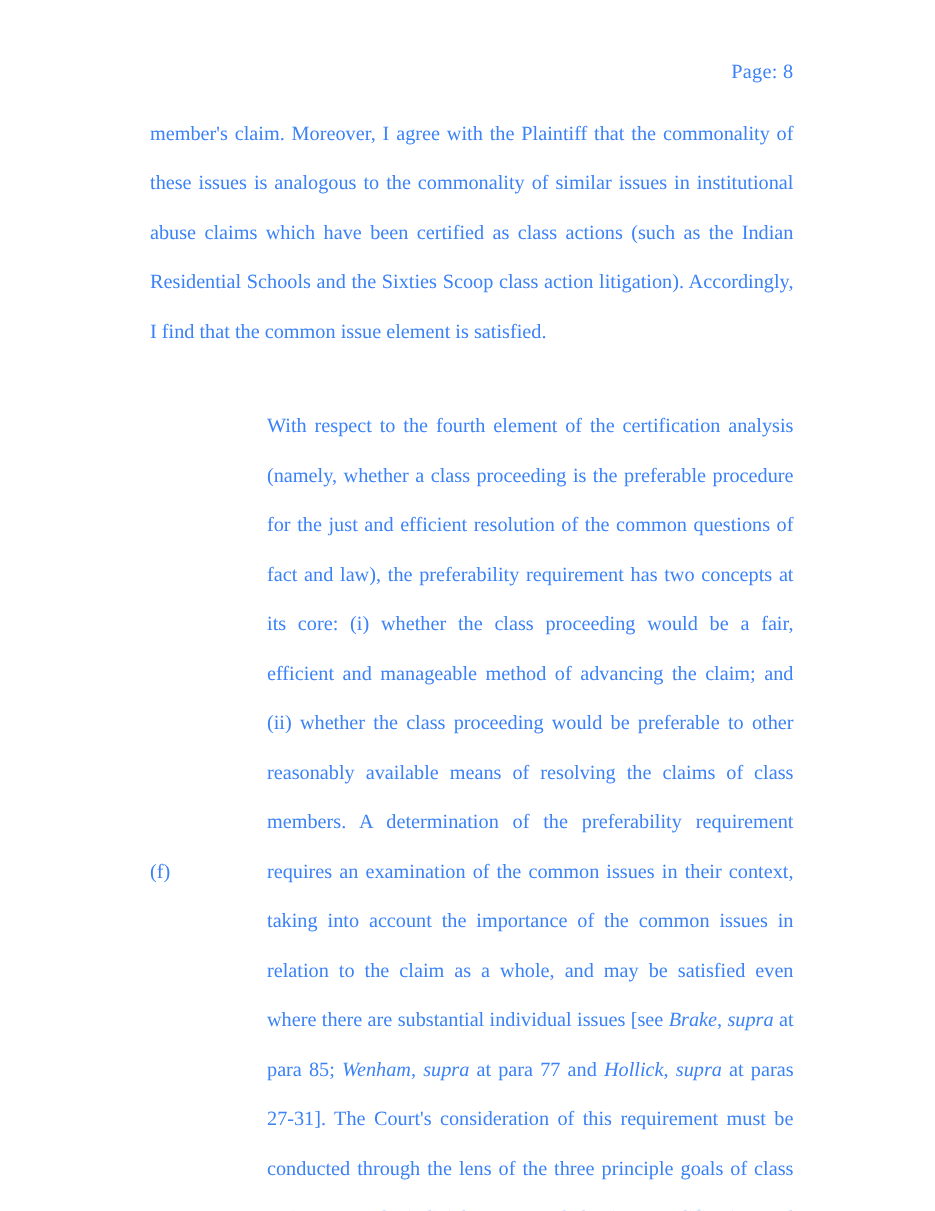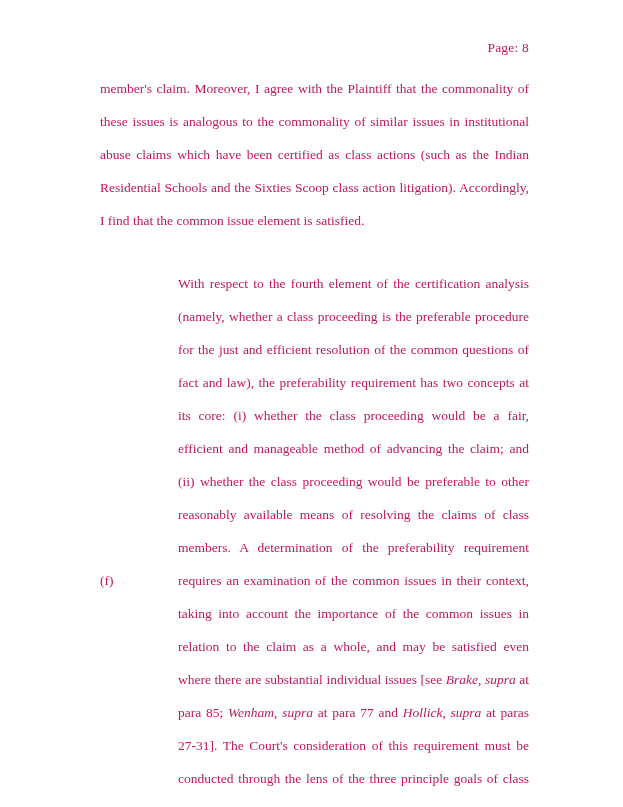--- a/index.html
+++ b/index.html
@@ -6,21 +6,21 @@
     margin: 0;
     padding: 0;
     background: #ffffff;
   }
   .page {
     position: relative;
     width: 601px;
     height: 807px;
     background: #ffffff;
     font-family: "Liberation Serif", serif;
-    color: #be185d;
+    color: #3b82f6;
     box-sizing: border-box;
     overflow: hidden;
   }
   .page-number {
     position: absolute;
     top: 40px;
     right: 72px;
     font-size: 13.5px;
     letter-spacing: 0.2px;
     white-space: nowrap;

